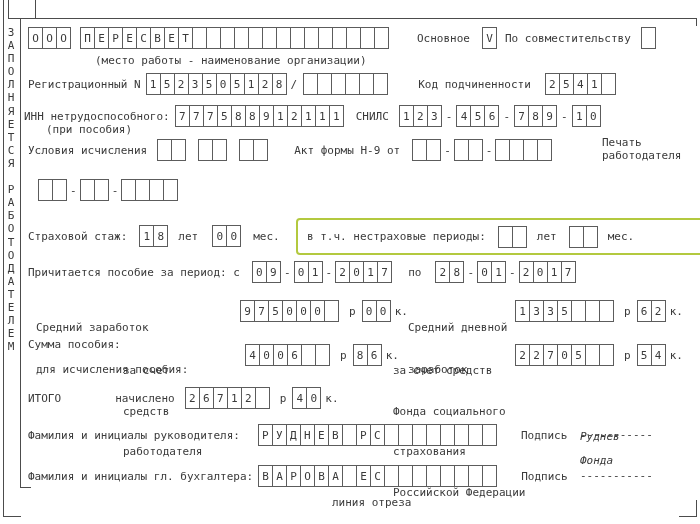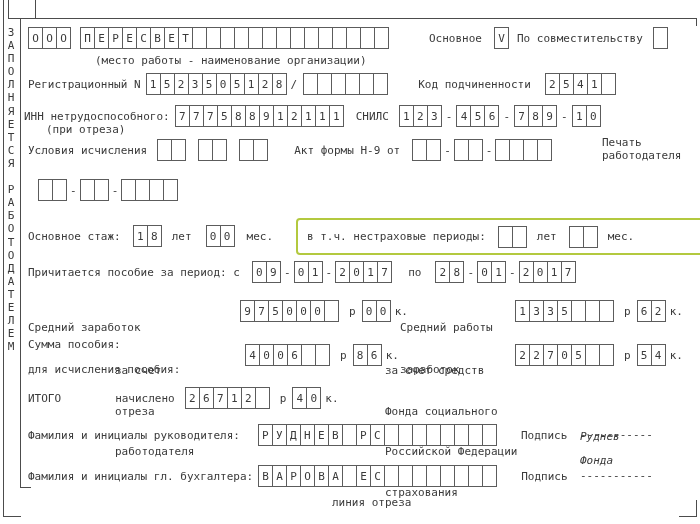--- a/index.html
+++ b/index.html
@@ -11,21 +11,21 @@
   .comb{display:inline-flex;flex:none;padding-left:1px;}
   .cell{box-sizing:border-box;flex:none;width:15px;height:22px;border:1px solid #5c5c5c;
         margin-left:-1px;display:flex;align-items:center;justify-content:center;background:#fff;}
   .ln{position:absolute;background:#4c4c4c;}
   .abs{position:absolute;white-space:pre;}
   .vcol{position:absolute;left:4px;top:26px;width:14px;display:flex;flex-direction:column;}
   .vchar{height:13.1px;line-height:13.1px;text-align:center;font-size:11px;flex:none;}
   .green-box{position:absolute;left:296px;top:218px;width:408px;height:37px;box-sizing:border-box;
              border:2px solid #b3c93f;border-radius:4px;}
   .green-inner{position:absolute;left:0;top:0;right:0;bottom:0;display:flex;align-items:center;padding-left:9px;}
-  .stack{position:absolute;line-height:14px;white-space:pre;}
+  .stack{position:absolute;line-height:14px;white-space:pre;margin-left:8px;}
   .stack3{line-height:13.5px;}
   .stamp{position:absolute;left:602px;top:136px;width:95px;text-align:left;line-height:13px;}
   .sig-name{position:absolute;font-style:italic;}
   .dashes{position:absolute;}
   .cut{position:absolute;left:332px;top:496px;}
 </style>
 </head>
 <body>
 
 <div class="canvas">
@@ -92,21 +92,21 @@
         <span class="cell"></span>
         <span class="cell"></span>
         <span class="cell"></span>
         <span class="cell"></span>
         <span class="cell"></span>
         <span class="cell"></span>
         <span class="cell"></span>
         <span class="cell"></span>
         <span class="cell"></span>
       </span>
-    <span class="lbl" style="margin-left:40px;">Основное</span>
+    <span class="lbl" style="margin-left:28px;">Основное</span>
     <span class="comb" style="margin-left:12px;">
         <span class="cell">V</span>
       </span>
     <span class="lbl" style="margin-left:8px;">По совместительству</span>
     <span class="comb" style="margin-left:10px;">
         <span class="cell"></span>
       </span>
   </div>
   <div class="abs" style="left:95px;top:54px;">(место работы - наименование организации)</div>
 
@@ -176,21 +176,21 @@
         <span class="cell">7</span>
         <span class="cell">8</span>
         <span class="cell">9</span>
       </span>
     <span class="lbl" style="margin-left:4px;">-</span>
     <span class="comb" style="margin-left:4px;">
         <span class="cell">1</span>
         <span class="cell">0</span>
       </span>
   </div>
-  <div class="abs" style="left:46px;top:123px;">(при отреза)</div>
+  <div class="abs" style="left:46px;top:123px;">(при пособия)</div>
 
   <div class="row" style="left:28px;top:139px;text-align:center;">
     <span class="lbl">Условия исчисления</span>
     <span class="comb" style="margin-left:10px;">
         <span class="cell"></span>
         <span class="cell"></span>
       </span>
     <span class="comb" style="margin-left:12px;">
         <span class="cell"></span>
         <span class="cell"></span>
@@ -235,21 +235,21 @@
     <span class="lbl" style="margin-left:3px;">-</span>
     <span class="comb" style="margin-left:3px;">
         <span class="cell"></span>
         <span class="cell"></span>
         <span class="cell"></span>
         <span class="cell"></span>
       </span>
   </div>
 
   <div class="row" style="left:28px;top:225px;">
-    <span class="lbl">Основное стаж:</span>
+    <span class="lbl">Страховой стаж:</span>
     <span class="comb" style="margin-left:12px;">
         <span class="cell">1</span>
         <span class="cell">8</span>
       </span>
     <span class="lbl" style="margin-left:10px;">лет</span>
     <span class="comb" style="margin-left:14px;">
         <span class="cell">0</span>
         <span class="cell">0</span>
       </span>
     <span class="lbl" style="margin-left:12px;">мес.</span>
@@ -323,21 +323,21 @@
         <span class="cell"></span>
       </span>
     <span class="lbl" style="margin-left:10px;">р</span>
     <span class="comb" style="margin-left:6px;">
         <span class="cell">0</span>
         <span class="cell">0</span>
       </span>
     <span class="lbl" style="margin-left:4px;">к.</span>
   </div>
   <div class="stack" style="left:400px;top:293px;">
-    <div>Средний работы</div>
+    <div>Средний дневной</div>
     <div>заработок</div>
   </div>
   <div class="row" style="left:515px;top:300px;">
     <span class="comb">
         <span class="cell">1</span>
         <span class="cell">3</span>
         <span class="cell">3</span>
         <span class="cell">5</span>
         <span class="cell"></span>
         <span class="cell"></span>
@@ -347,21 +347,21 @@
     <span class="comb" style="margin-left:6px;">
         <span class="cell">6</span>
         <span class="cell">2</span>
       </span>
     <span class="lbl" style="margin-left:4px;">к.</span>
   </div>
 
   <div class="abs" style="left:28px;top:338px;">Сумма пособия:</div>
   <div class="stack stack3" style="left:115px;top:337px;">
     <div>за счет</div>
-    <div>отреза</div>
+    <div>средств</div>
     <div>работодателя</div>
   </div>
   <div class="row" style="left:245px;top:344px;">
     <span class="comb">
         <span class="cell">4</span>
         <span class="cell">0</span>
         <span class="cell">0</span>
         <span class="cell">6</span>
         <span class="cell"></span>
         <span class="cell"></span>
@@ -369,22 +369,22 @@
     <span class="lbl" style="margin-left:10px;">р</span>
     <span class="comb" style="margin-left:6px;">
         <span class="cell">8</span>
         <span class="cell">6</span>
       </span>
     <span class="lbl" style="margin-left:4px;">к.</span>
   </div>
   <div class="stack stack3" style="left:385px;top:337px;">
     <div>за счет средств</div>
     <div>Фонда социального</div>
+    <div>страхования</div>
     <div>Российской Федерации</div>
-    <div>страхования</div>
   </div>
   <div class="row" style="left:515px;top:344px;">
     <span class="comb">
         <span class="cell">2</span>
         <span class="cell">2</span>
         <span class="cell">7</span>
         <span class="cell">0</span>
         <span class="cell">5</span>
         <span class="cell"></span>
         <span class="cell"></span>

